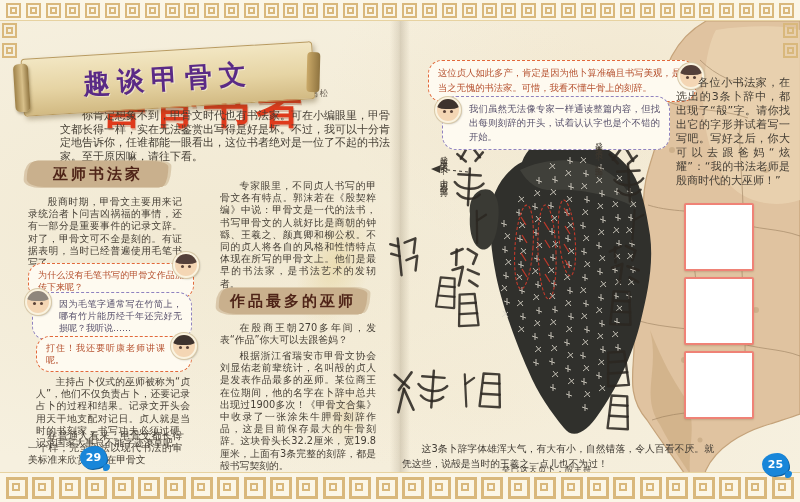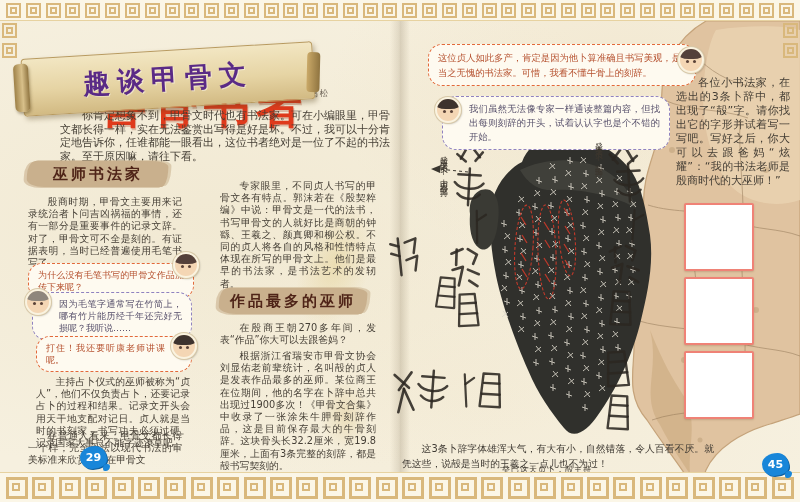--- a/index.html
+++ b/index.html
@@ -486,21 +486,21 @@
   <p class="abs body-text col-text" style="margin:8px;left:28px;top:368px;width:154px;">主持占卜仪式的巫师被称为“贞人”，他们不仅负责占卜，还要记录占卜的过程和结果。记录文开头会用天干地支配对记日。贞人就是当时的书刻家，书写功夫必须过硬。记录国家大事总不能字迹潦草吧。</p>
   <p class="abs body-text col-text" style="margin:0;left:28px;top:430px;width:154px;">在普通人看来，甲骨文都长得一个样，完全无法以现代书法的审美标准来欣赏，但在甲骨文</p>
 
   <p class="abs body-text col-text" style="margin:0;left:220px;top:180px;width:156px;">专家眼里，不同贞人书写的甲骨文各有特点。郭沫若在《殷契粹编》中说：甲骨文是一代的法书，书写甲骨文的人就好比是商朝的钟繇、王羲之、颜真卿和柳公权。不同的贞人将各自的风格和性情特点体现在所写的甲骨文上。他们是最早的书法家，是书法艺术的发轫者。</p>
   <div class="abs brush-head" style="left:219px;top:288px;width:148px;height:26px;">
     <span>作品最多的巫师</span>
   </div>
   <p class="abs body-text col-text" style="margin:0;left:220px;top:322px;width:156px;">在殷商王朝270多年间，发表“作品”你大可以去跟爸妈？</p>
   <p class="abs body-text col-text" style="margin:0;left:220px;top:350px;width:156px;">根据浙江省瑞安市甲骨文协会刘显佑老前辈统计，名叫㱿的贞人是发表作品最多的巫师。某位商王在位期间，他的名字在卜辞中总共出现过1900多次！《甲骨文合集》中收录了一张涂朱牛胛骨刻辞作品，这是目前保存最大的牛骨刻辞。这块骨头长32.2厘米，宽19.8厘米，上面有3条完整的刻辞，都是㱿书写契刻的。</p>
 
-  <div class="bubble orange" style="left:428px;top:44px;width:268px;padding-right:14px;">
+  <div class="bubble orange" style="left:428px;top:60px;width:268px;padding-right:14px;font-family:Liberation Serif, serif;">
     <span class="txt" style="font-size:9.3px;line-height:15px;">这位贞人如此多产，肯定是因为他卜算准确且书写美观，是当之无愧的书法家。可惜，我看不懂牛骨上的刻辞。</span>
     <span class="avatar girl" style="right:-9px;top:2px;"></span>
   </div>
   <div class="bubble purple" style="left:442px;top:96px;width:228px;padding-left:26px;">
     <span class="txt" style="font-size:9.3px;line-height:14px;">我们虽然无法像专家一样通读整篇内容，但找出每则刻辞的开头，试着认认字也是个不错的开始。</span>
     <span class="avatar boy" style="left:-8px;top:0px;"></span>
   </div>
 
   <div class="abs vlabel" style="left:437px;top:150px;height:100px;">癸酉这天贞卜，由贞人㱿主持</div>
   <div class="abs vlabel" style="left:592px;top:136px;height:92px;">癸未这天贞卜，㱿主持</div>
@@ -508,15 +508,15 @@
 
   <p class="abs caption" style="margin:0;">这3条卜辞字体雄浑大气，有大有小，自然错落，令人百看不厌。就凭这些，说㱿是当时的王羲之一点儿也不为过！</p>
 
   <p class="abs sidebar-note" style="margin:0;">各位小书法家，在选出的3条卜辞中，都出现了“㱿”字。请你找出它的字形并试着写一写吧。写好之后，你大可以去跟爸妈“炫耀”：“我的书法老师是殷商时代的大巫师！”</p>
 
   <div class="practice-box" style="top:203px;"></div>
   <div class="practice-box" style="top:277px;"></div>
   <div class="practice-box" style="top:351px;"></div>
 
   <div class="page-badge" style="left:80px;top:446px;">29</div>
-  <div class="page-badge" style="left:762px;top:453px;">45</div>
+  <div class="page-badge" style="left:762px;top:453px;">25</div>
 
 </div>
 
 </body></html>

